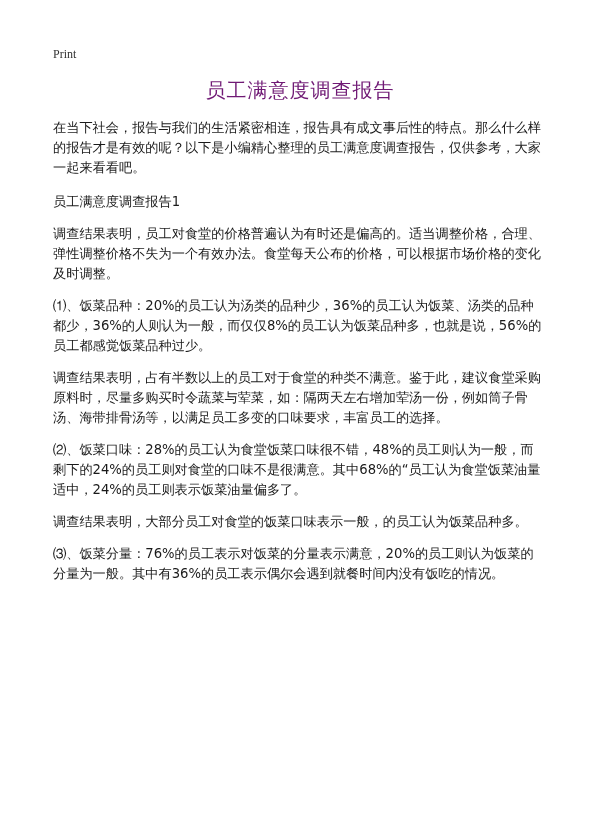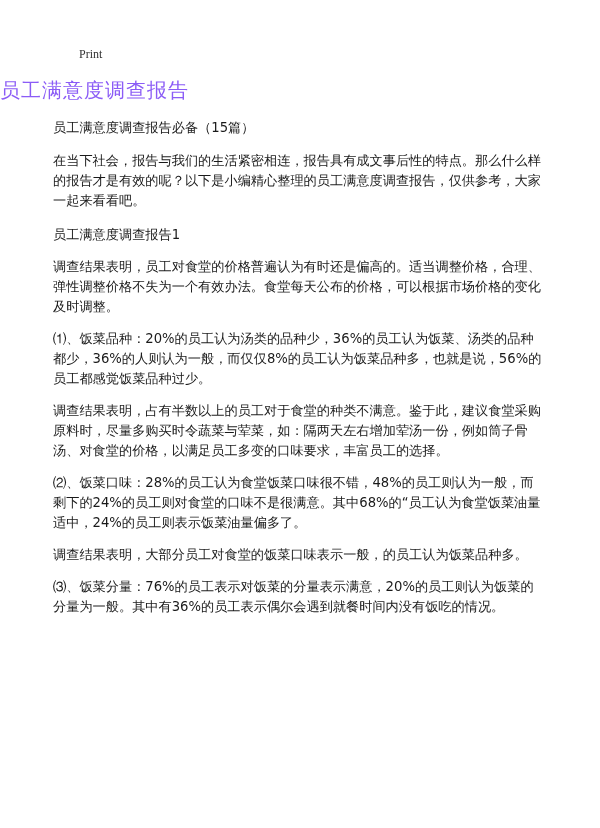--- a/index.html
+++ b/index.html
@@ -22,31 +22,31 @@
       width: 600px;
       height: 828px;
     }
     .print-label {
       position: absolute;
       left: 53px;
       top: 47px;
       font-family: "Liberation Serif", "DejaVu Serif", serif;
       font-size: 12px;
       color: #333;
-      margin-left: 26px;
     }
     .title {
       position: absolute;
       left: 0;
       width: 600px;
       top: 77px;
+      text-align: center;
       font-size: 20px;
       font-weight: normal;
       letter-spacing: 1px;
-      color: #8b5cf6;
+      color: #701a75;
       margin: 0;
     }
     .content {
       position: absolute;
       left: 53px;
       top: 118px;
       width: 490px;
       font-size: 13.2px;
       line-height: 20px;
     }
@@ -66,23 +66,22 @@
     .para-intro { margin-bottom: 14px !important; }
   </style>
 </head>
 <body>
 
 <div class="page">
   <div class="print-label">Print</div>
   <h1 class="title">员工满意度调查报告</h1>
 
   <div class="content">
-    <p class="subtitle">员工满意度调查报告必备（15篇）</p>
     <p class="para-intro">在当下社会，报告与我们的生活紧密相连，报告具有成文事后性的特点。那么什么样的报告才是有效的呢？以下是小编精心整理的员工满意度调查报告，仅供参考，大家一起来看看吧。</p>
     <p class="section-heading">员工满意度调查报告1</p>
     <p>调查结果表明，员工对食堂的价格普遍认为有时还是偏高的。适当调整价格，合理、弹性调整价格不失为一个有效办法。食堂每天公布的价格，可以根据市场价格的变化及时调整。</p>
     <p>⑴、饭菜品种：20%的员工认为汤类的品种少，36%的员工认为饭菜、汤类的品种都少，36%的人则认为一般，而仅仅8%的员工认为饭菜品种多，也就是说，56%的员工都感觉饭菜品种过少。</p>
-    <p>调查结果表明，占有半数以上的员工对于食堂的种类不满意。鉴于此，建议食堂采购原料时，尽量多购买时令蔬菜与荤菜，如：隔两天左右增加荤汤一份，例如筒子骨汤、对食堂的价格，以满足员工多变的口味要求，丰富员工的选择。</p>
+    <p>调查结果表明，占有半数以上的员工对于食堂的种类不满意。鉴于此，建议食堂采购原料时，尽量多购买时令蔬菜与荤菜，如：隔两天左右增加荤汤一份，例如筒子骨汤、海带排骨汤等，以满足员工多变的口味要求，丰富员工的选择。</p>
     <p>⑵、饭菜口味：28%的员工认为食堂饭菜口味很不错，48%的员工则认为一般，而剩下的24%的员工则对食堂的口味不是很满意。其中68%的“员工认为食堂饭菜油量适中，24%的员工则表示饭菜油量偏多了。</p>
     <p>调查结果表明，大部分员工对食堂的饭菜口味表示一般，的员工认为饭菜品种多。</p>
     <p>⑶、饭菜分量：76%的员工表示对饭菜的分量表示满意，20%的员工则认为饭菜的分量为一般。其中有36%的员工表示偶尔会遇到就餐时间内没有饭吃的情况。</p>
   </div>
 </div>
 
 </body></html>

